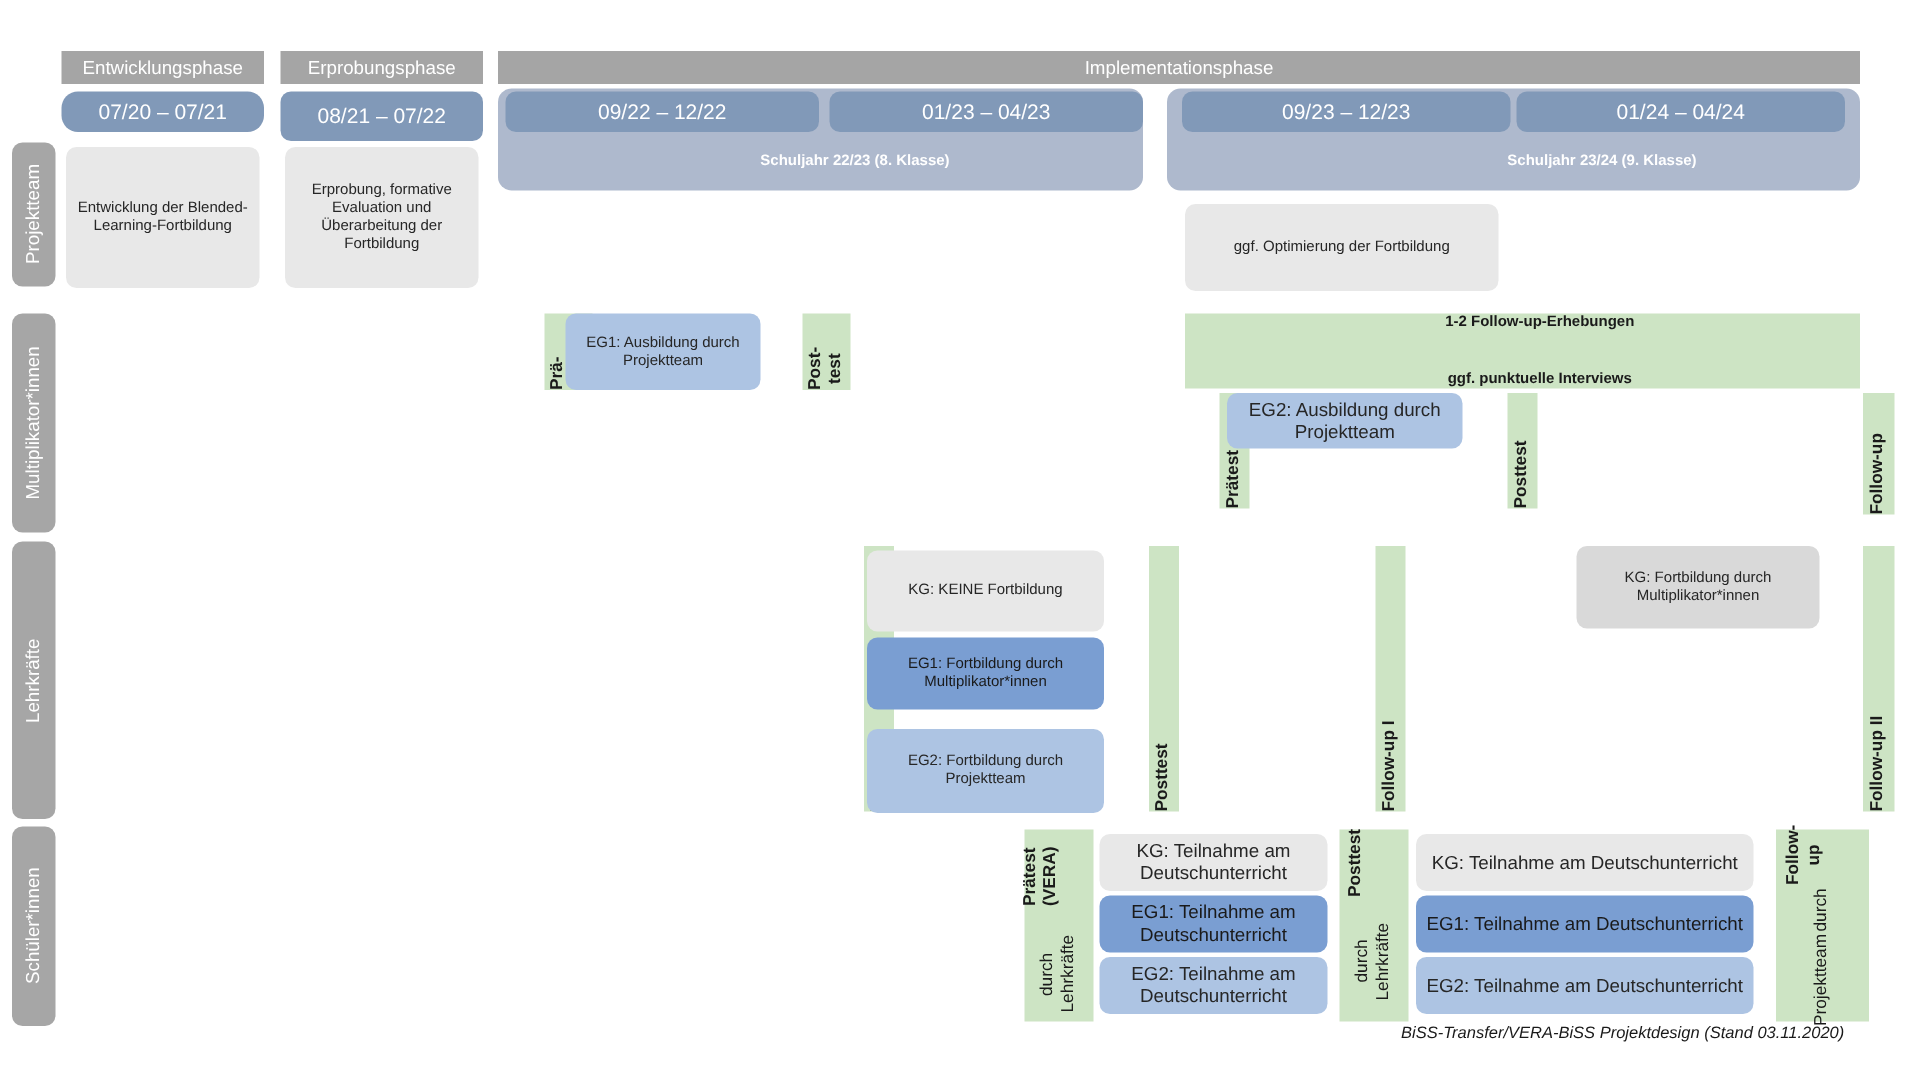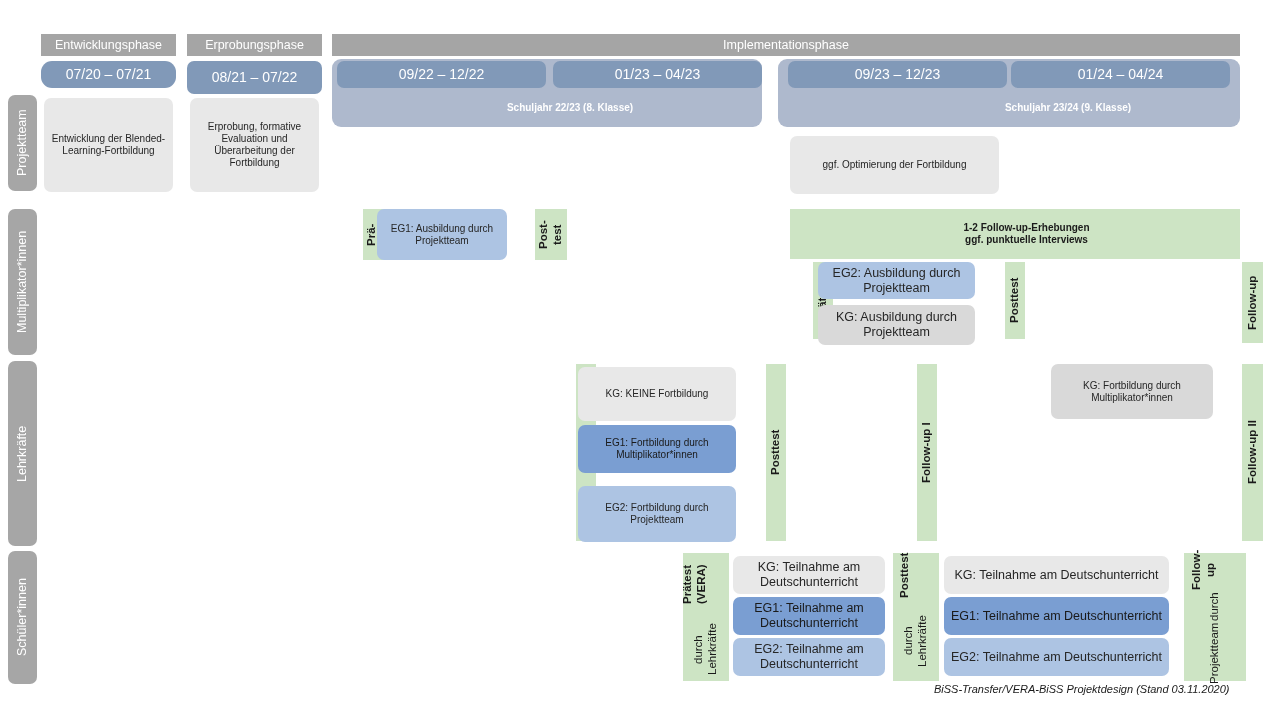--- a/index.html
+++ b/index.html
@@ -28,21 +28,21 @@
 
   
   .c-phase   {background:#a5a5a5;color:#ffffff;}
   .c-date    {background:#8199b8;color:#ffffff;}
   .c-year    {background:#aeb9cd;color:#ffffff;font-weight:bold;}
   .c-side    {background:#a6a6a6;color:#ffffff;}
   .c-grey    {background:#e8e8e8;color:#262626;}
   .c-greyd   {background:#d9d9d9;color:#262626;}
   .c-blue-lt {background:#adc4e3;color:#262626;}
   .c-blue-dk {background:#7a9ed2;color:#1a1a1a;}
-  .c-green   {background:#cde4c4;color:#1a1a1a;}
+  .c-green   {background:#cde4c4;color:#1a1a1a;justify-content:space-between;}
 
   
   .vert{
     writing-mode:vertical-rl;
     transform:rotate(180deg);
     white-space:pre-line;
   }
   .vert-rows{
     writing-mode:vertical-rl;
     transform:rotate(180deg);
@@ -107,21 +107,20 @@
   <div class="box sq c-green vert fs11 b" style="left:512px;top:209px;width:32px;height:51px;">Post-
 test</div>
 
   <div class="box sq c-green" style="left:790px;top:209px;width:450px;height:50px;flex-direction:column;">
     <span class="fs13 b">1-2 Follow-up-Erhebungen</span>
     <span class="fs13 b">ggf. punktuelle Interviews</span>
   </div>
 
   <div class="box sq c-green vert fs11 b" style="left:790px;top:262px;width:20px;height:77px;">Prätest</div>
   <div class="box c-blue-lt fs12 pad" style="left:818px;top:262px;width:157px;height:37px;">EG2: Ausbildung durch Projektteam</div>
-  <div class="box c-greyd fs12 pad" style="left:818px;top:305px;width:157px;height:40px;">KG: Ausbildung durch Projektteam</div>
   <div class="box sq c-green vert fs11 b" style="left:982px;top:262px;width:20px;height:77px;">Posttest</div>
   <div class="box sq c-green vert fs11 b" style="left:1219px;top:262px;width:21px;height:81px;">Follow-up</div>
 
   <div class="box sq c-green vert fs11 b" style="left:553px;top:364px;width:20px;height:177px;">Prätest</div>
   <div class="box c-grey fs13 pad" style="left:578px;top:367px;width:158px;height:54px;">KG: KEINE Fortbildung</div>
   <div class="box c-blue-dk fs13 pad" style="left:578px;top:425px;width:158px;height:48px;">EG1: Fortbildung durch Multiplikator*innen</div>
   <div class="box c-blue-lt fs13 pad" style="left:578px;top:486px;width:158px;height:56px;">EG2: Fortbildung durch Projektteam</div>
   <div class="box sq c-green vert fs11 b" style="left:743px;top:364px;width:20px;height:177px;">Posttest</div>
   <div class="box sq c-green vert fs11 b" style="left:894px;top:364px;width:20px;height:177px;">Follow-up I</div>
   <div class="box c-greyd fs13 pad" style="left:1051px;top:364px;width:162px;height:55px;">KG: Fortbildung durch Multiplikator*innen</div>

